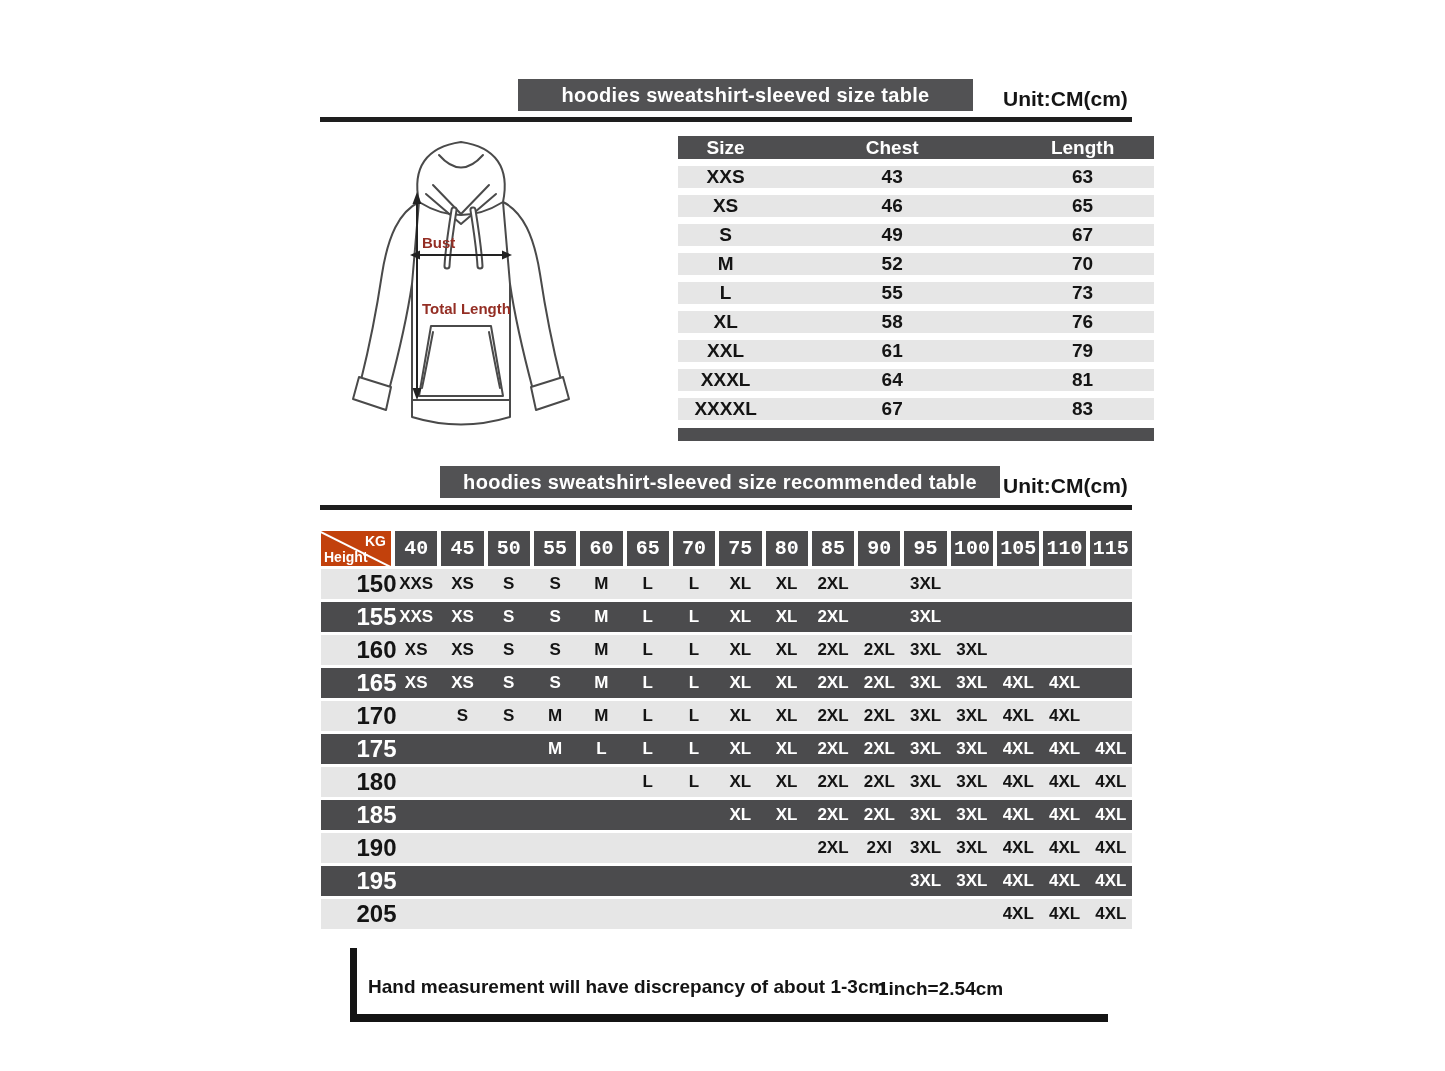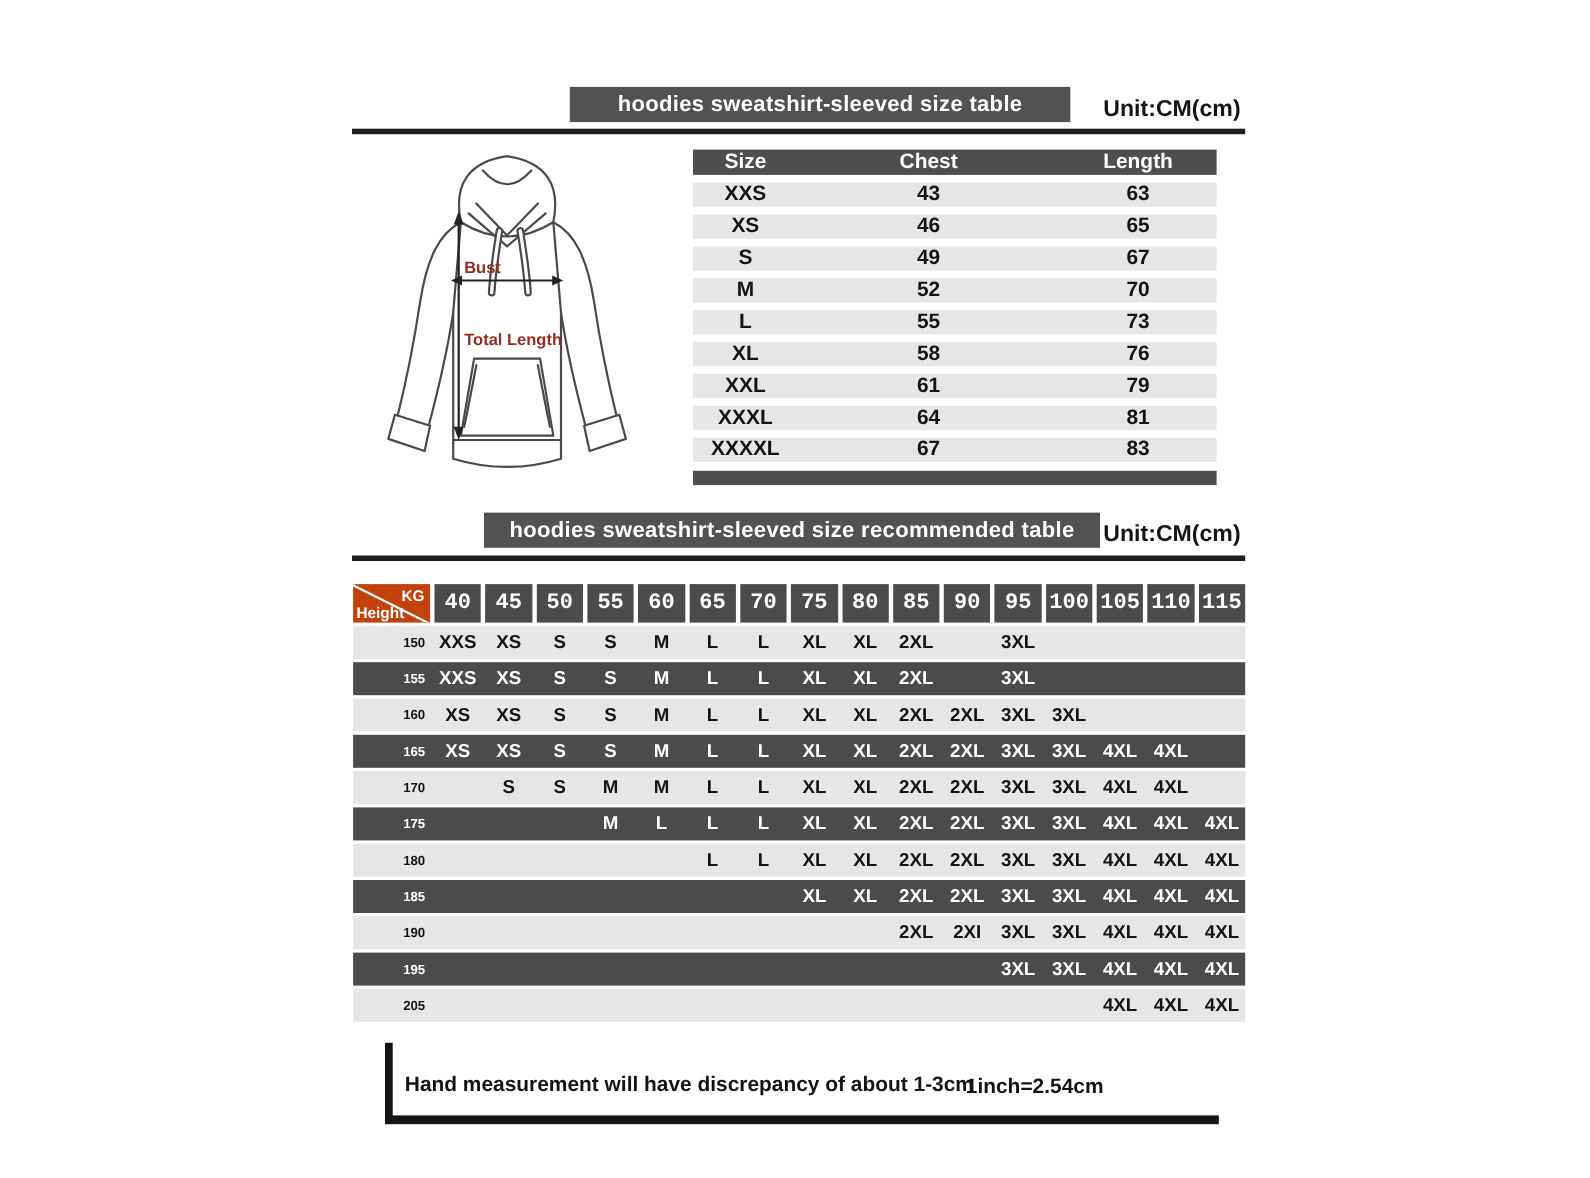--- a/index.html
+++ b/index.html
@@ -17,21 +17,21 @@
   .u2 { left:1003px; top:474px; }
   .rule { position:absolute; background:#1e1e1e; height:5px; }
   .r1 { left:320px; top:117px; width:812px; }
   .r2 { left:320px; top:505px; width:812px; }
 
   
   .hoodie { position:absolute; left:326px; top:134px; width:270px; height:320px; }
   .redlbl { font-family:"Liberation Sans", sans-serif; font-size:15px; font-weight:bold; fill:#942e24; }
 
   
-  .size-table { position:absolute; left:630px; top:136px; width:476px; }
+  .size-table { position:absolute; left:678px; top:136px; width:476px; }
   .st-header { display:grid; grid-template-columns:20% 50% 30%; height:23px; background:#4e4e50;
                color:#fff; font-weight:bold; font-size:19px; }
   .st-header .st-cell { display:flex; align-items:center; justify-content:center; }
   .st-row { display:grid; grid-template-columns:20% 50% 30%; height:22px; margin-top:7px;
             background:#e6e6e6; color:#141414; font-weight:bold; font-size:19px; }
   .st-row .st-cell { display:flex; align-items:center; justify-content:center; }
   .st-footerbar { height:13px; margin-top:8px; background:#4e4e50; }
 
   
   .matrix { position:absolute; left:321px; top:531px; width:811px; }
@@ -40,21 +40,21 @@
               display:flex; align-items:center; justify-content:center;font-family:Liberation Mono, monospace; }
   .mx-corner { position:relative; background:#c2410c; color:#fff; font-weight:bold; overflow:hidden; }
   .mx-corner::after { content:""; position:absolute; left:0; top:0; width:80px; height:2px;
                       background:#fff; transform:rotate(26.6deg); transform-origin:0 0; }
   .mx-corner .kg { position:absolute; right:5px; top:2px; font-size:14px; }
   .mx-corner .ht { position:absolute; left:3px; bottom:1px; font-size:14px; }
   .mx-row { display:grid; grid-template-columns:70px repeat(16, 1fr); column-gap:4px;
             height:30px; margin-top:3px; }
   .mx-row.light { background:#e6e6e6; color:#141414; }
   .mx-row.dark  { background:#4b4b4d; color:#ffffff; }
-  .mx-label { font-size:12px; font-weight:bold; display:flex; align-items:center; justify-content:center;padding-left:41px; }
+  .mx-label { font-size:24px; font-weight:bold; display:flex; align-items:center; justify-content:center;padding-left:41px; }
   .mx-cell { font-size:17px; font-weight:bold; display:flex; align-items:center; justify-content:center;
              white-space:nowrap; }
 
   
   .f-vbar { position:absolute; left:350px; top:948px; width:7px; height:72px; background:#141414; }
   .f-hbar { position:absolute; left:350px; top:1014px; width:758px; height:8px; background:#141414; }
   .f-note { position:absolute; left:368px; top:976px; font-size:19px; font-weight:bold; color:#141414; }
   .f-conv { position:absolute; left:878px; top:978px; font-size:19px; font-weight:bold; color:#141414; }
 </style>
 </head>

